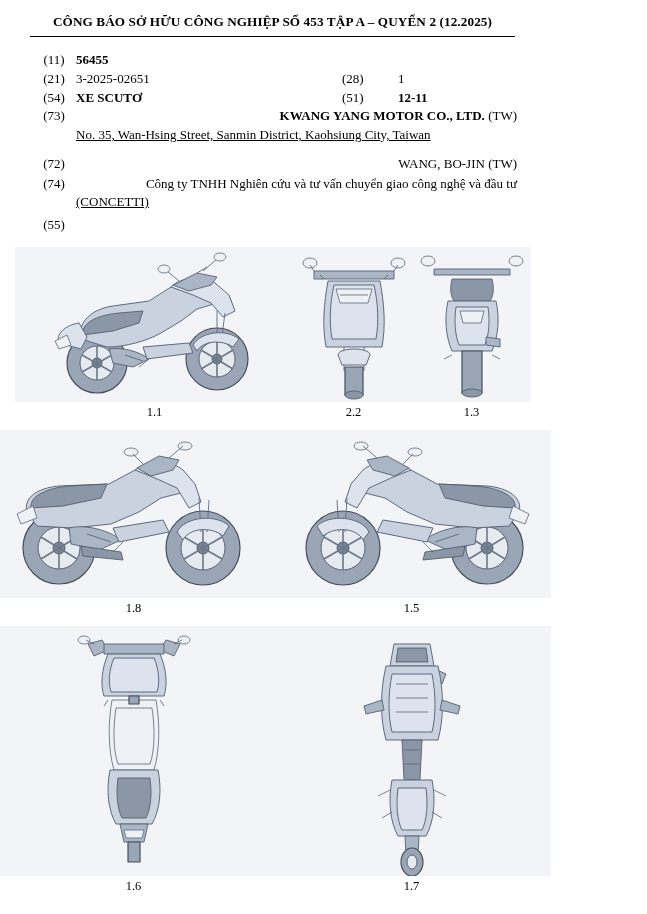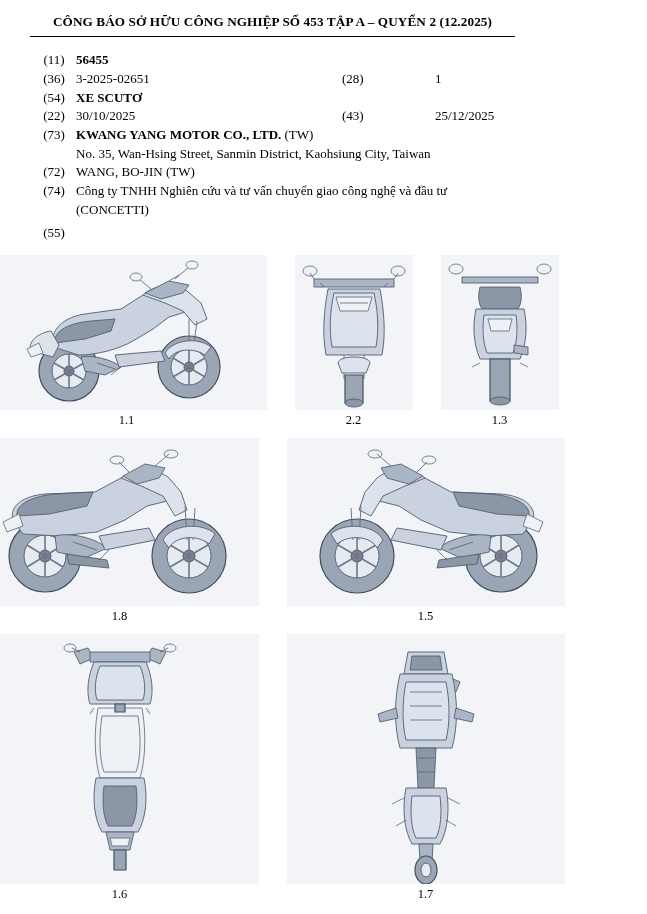--- a/index.html
+++ b/index.html
@@ -44,59 +44,60 @@
   }
   .code {
     width: 44px;
     flex: 0 0 44px;
     font-size: 13px;
     text-align: center;
   }
   .val {
     flex: 0 0 auto;
     font-size: 13px;
+    text-align: right;
   }
   .val.wide {
     flex: 1 1 auto;
   }
   .rowsplit {
     display: flex;
     align-items: flex-start;
     margin-bottom: 1.5px;
   }
   .left-part {
     display: flex;
     width: 310px;
     flex: 0 0 310px;
   }
   .right-part {
     display: flex;
     flex: 1 1 auto;
-    gap: 37px;
   }
   .code-r {
     width: 56px;
     flex: 0 0 56px;
     font-size: 13px;
   }
   .b {
     font-weight: bold;
   }
   .indent {
     margin-left: 44px;
     font-size: 13px;
+    text-decoration: underline;
   }
   .figures {
     margin-top: 14px;
   }
   .fig-row {
     display: flex;
     justify-content: center;
     align-items: flex-end;
-    gap: 28px;
+    gap: 0;
   }
   .fig-box {
     position: relative;
     background: #f2f4f8;
   }
   .fig-caption {
     text-align: center;
     font-size: 12.5px;
     margin-top: 3px;
     font-family: "Liberation Serif", serif;
@@ -128,58 +129,52 @@
 
   <div class="bib">
 
     <div class="row">
       <div class="code">(11)</div>
       <div class="val b">56455</div>
     </div>
 
     <div class="rowsplit">
       <div class="left-part">
-        <div class="code">(36)</div>
+        <div class="code">(21)</div>
         <div class="val">3-2025-02651</div>
       </div>
       <div class="right-part">
         <div class="code-r">(28)</div>
         <div class="val">1</div>
       </div>
     </div>
 
     <div class="rowsplit">
       <div class="left-part">
         <div class="code">(54)</div>
         <div class="val b">XE SCUTƠ</div>
       </div>
-    </div>
-
-    <div class="rowsplit">
-      <div class="left-part">
-        <div class="code">(22)</div>
-        <div class="val">30/10/2025</div>
-      </div>
       <div class="right-part">
-        <div class="code-r">(43)</div>
-        <div class="val">25/12/2025</div>
-      </div>
-    </div>
+        <div class="code-r">(51)</div>
+        <div class="val b">12-11</div>
+      </div>
+    </div>
+
 
     <div class="row">
       <div class="code">(73)</div>
       <div class="val wide">
         <span class="b">KWANG YANG MOTOR CO., LTD.</span>
         <span>(TW)</span>
       </div>
     </div>
 
     <div class="indent">No. 35, Wan-Hsing Street, Sanmin District, Kaohsiung City, Taiwan</div>
 
-    <div class="row" style="margin-top:1px;">
+    <div class="row" style="margin-top:12px;">
       <div class="code">(72)</div>
       <div class="val wide">WANG, BO-JIN (TW)</div>
     </div>
 
     <div class="row" style="margin-top:2px;">
       <div class="code">(74)</div>
       <div class="val wide">Công ty TNHH Nghiên cứu và tư vấn chuyển giao công nghệ và đầu tư</div>
     </div>
     <div class="indent">(CONCETTI)</div>
 

